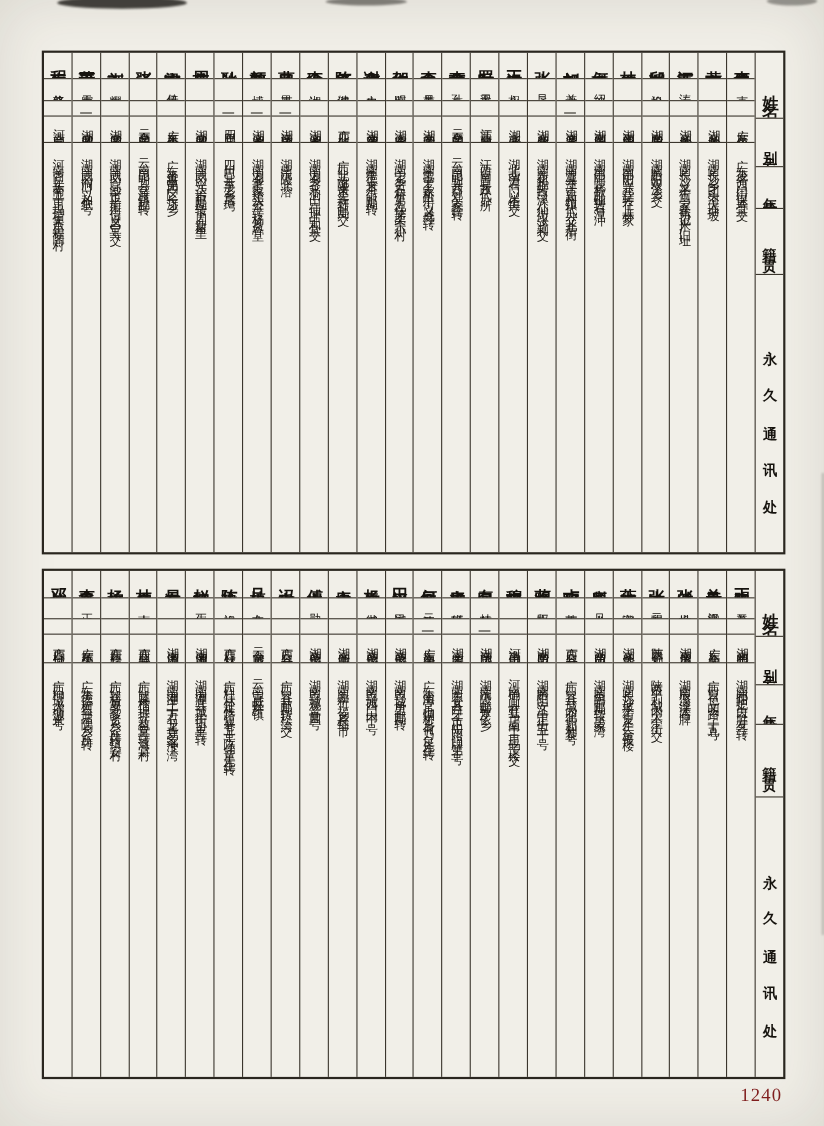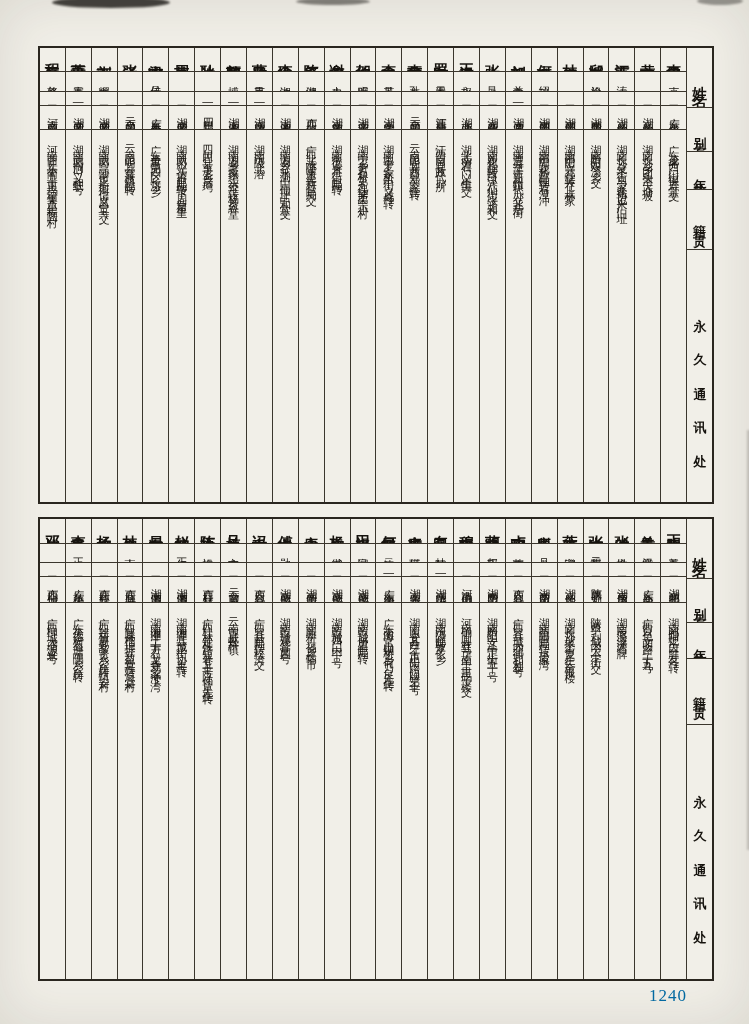--- a/index.html
+++ b/index.html
@@ -58,22 +58,22 @@
   
   .head .cell { align-items:center; padding:0; }
   .head .vtxt { font-weight:bold; }
   .h-name .vtxt   { font-size:15px; letter-spacing:8px;  margin-bottom:-8px; }
   .h-alias .vtxt  { font-size:13px; letter-spacing:6px;  margin-bottom:-6px; }
   .h-age .vtxt    { font-size:13px; letter-spacing:4px;  margin-bottom:-4px; }
   .h-origin .vtxt { font-size:13px; letter-spacing:10px; margin-bottom:-10px; }
   .h-addr .vtxt   { font-size:13px; letter-spacing:34px; margin-bottom:-34px; height:auto; }
 
   .pagenum {
-    position:absolute; right:62px; top:986px;
-    font-size:17px; letter-spacing:1px; color:#0369a1;
+    position:absolute; right:38px; top:986px;
+    font-size:17px; letter-spacing:1px; color:#7f1d1d;
   }
 </style>
 </head>
 <body>
 
 <div class="page" style="background: rgb(241, 239, 232); color: rgb(22, 19, 14);">
 
   <div class="artifact a1"></div>
   <div class="artifact a2"></div>
   <div class="artifact a3"></div>

